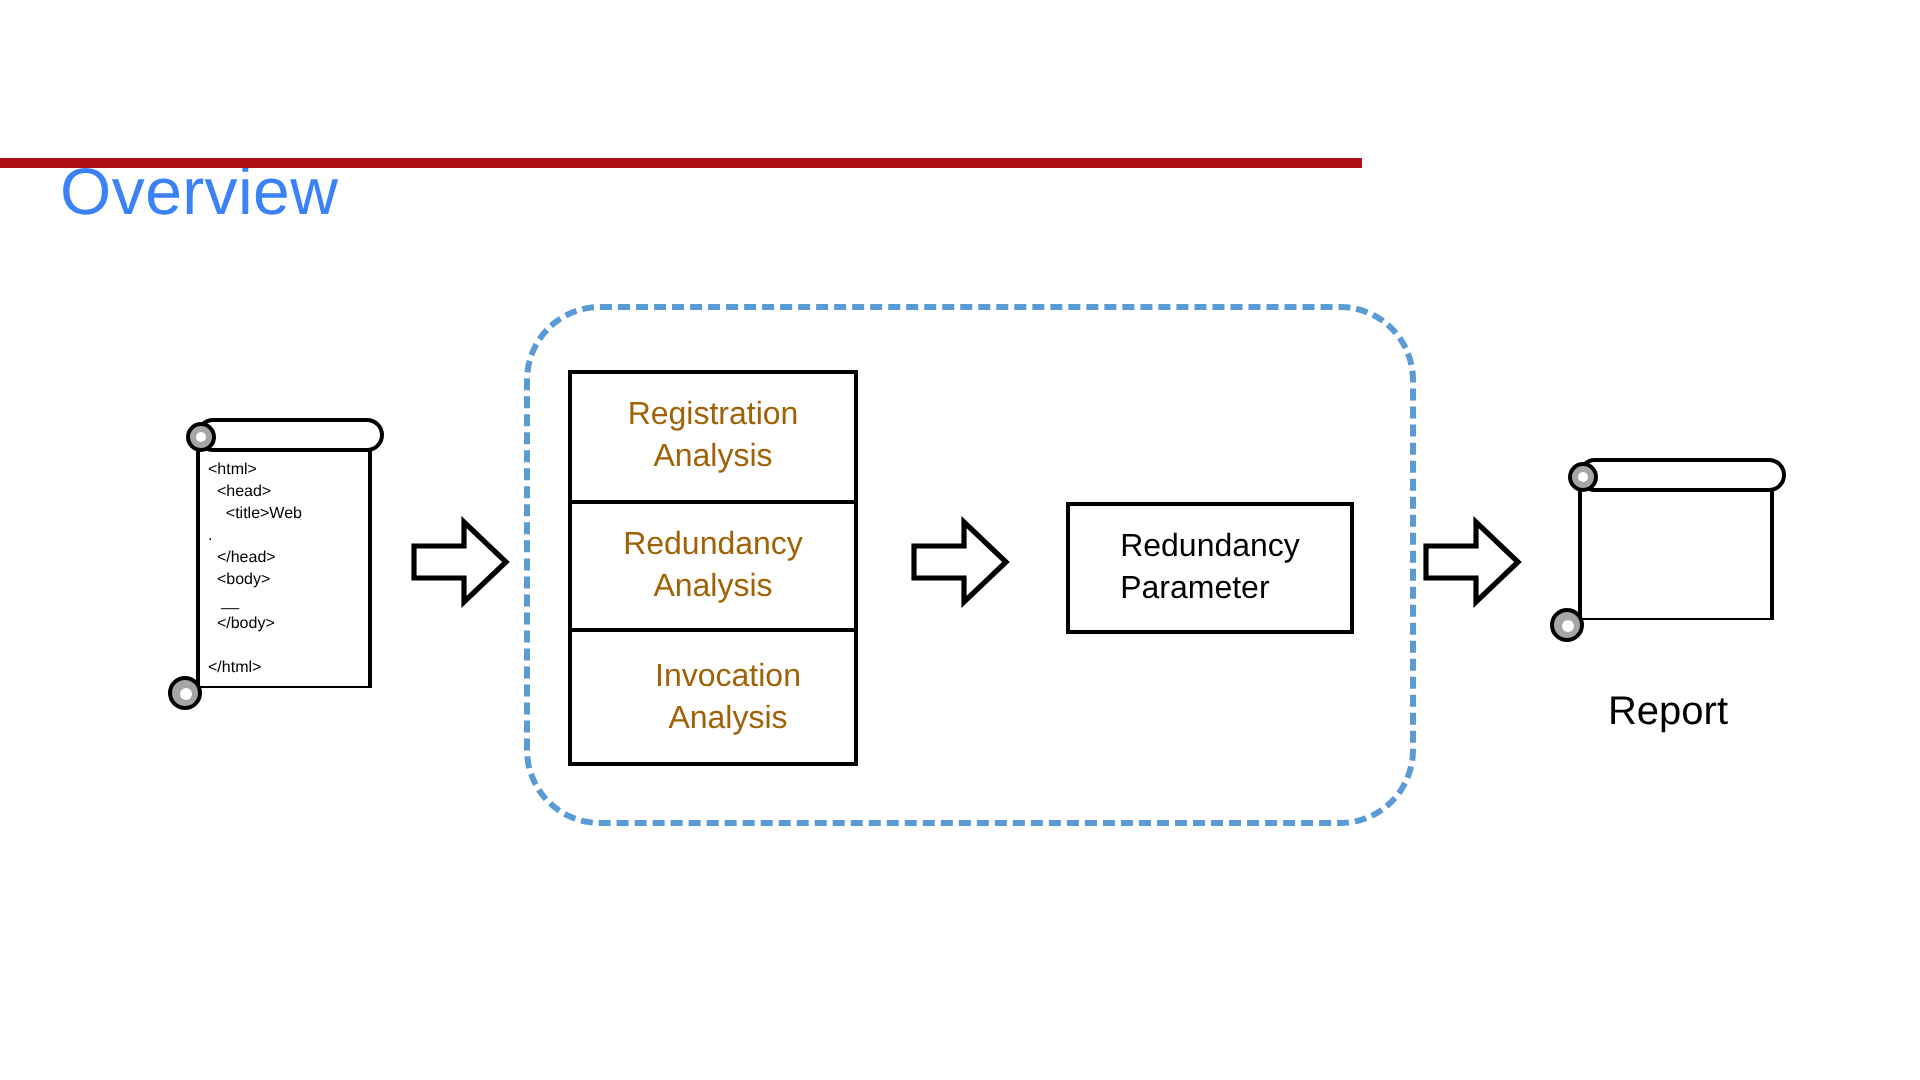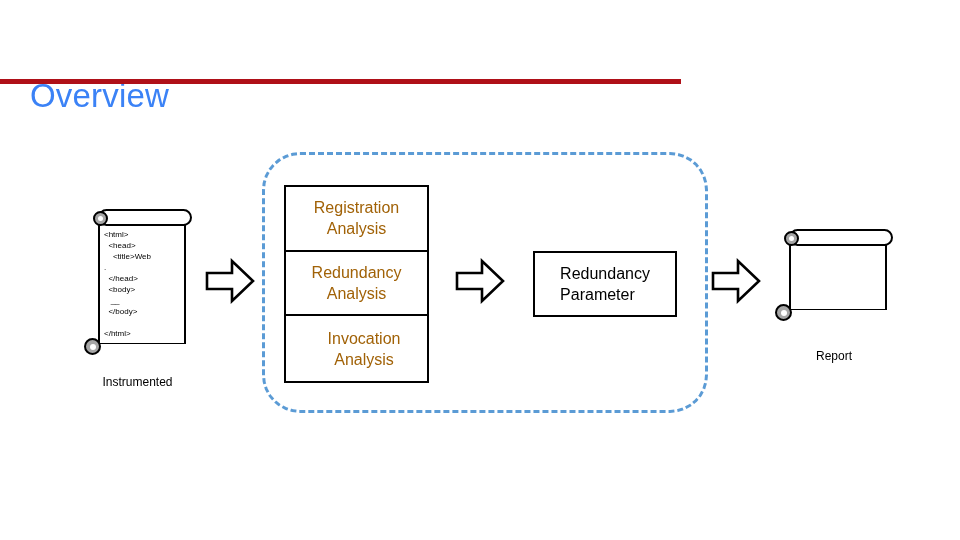--- a/index.html
+++ b/index.html
@@ -124,21 +124,21 @@
     font-family: "Liberation Sans", sans-serif;
     font-size: 8px;
     line-height: 11px;
     color: #000000;
     white-space: pre;
   }
 
   .doc-caption {
     position: absolute;
     text-align: center;
-    font-size: 12px;
+    font-size: 20px;
     line-height: 24px;
     color: #000000;
   }
 
   
   #analysis-group {
     position: absolute;
     left: 262px;
     top: 152px;
     width: 446px;
@@ -219,21 +219,20 @@
     &lt;title&gt;Web
 .
   &lt;/head&gt;
   &lt;body&gt;
    __
   &lt;/body&gt;
 
 &lt;/html&gt;</div>
 </div>
 <div class="doc-caption" style="left:60px; top:370px; width:155px;">
-  <div>Instrumented</div>
 </div>
 
 <div class="block-arrow" style="left:205px; top:258px;">
   <svg viewBox="0 0 50 46" preserveAspectRatio="none">
     <polygon points="2,15 27,15 27,3 48,23 27,43 27,31 2,31" fill="#ffffff" stroke="#000000" stroke-width="2.6" stroke-linejoin="miter"></polygon>
   </svg>
 </div>
 
 <div id="analysis-group"></div>
 

